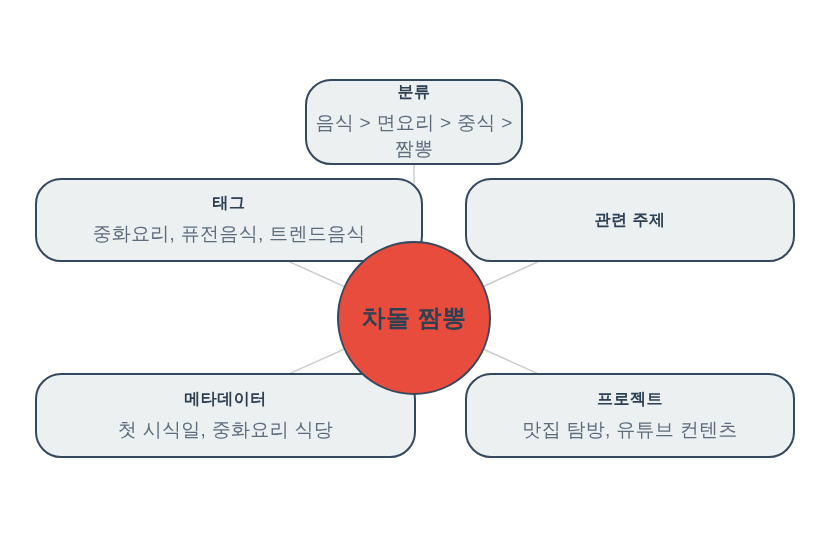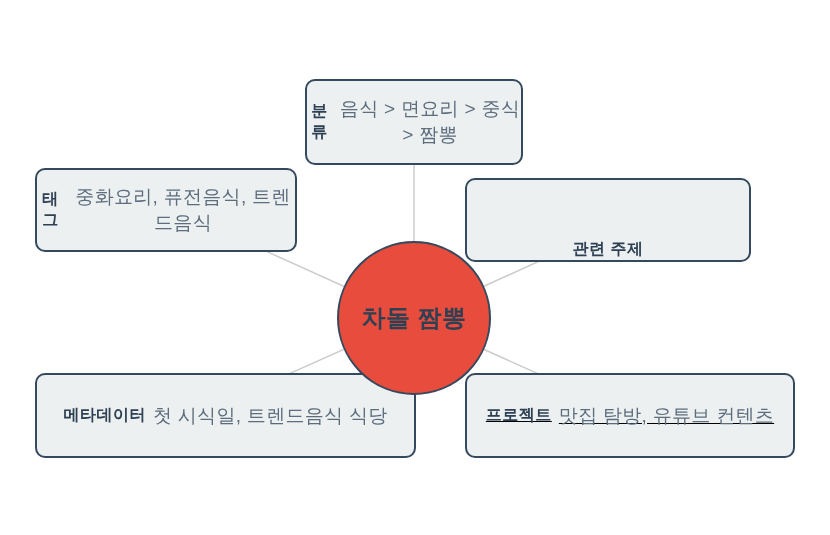--- a/index.html
+++ b/index.html
@@ -22,44 +22,44 @@
   }
   svg.connectors line {
     stroke: var(--line, #cccccc);
     stroke-width: 1.5;
   }
   .node {
     position: absolute;
     box-sizing: border-box;
     background: var(--box-fill, #ecf0f1);
     border: 2px solid var(--box-border, #34495e);
-    border-radius: 10px;
+    border-radius: 26px;
     display: flex;
-    flex-direction: row;
+    flex-direction: column;
     align-items: center;
     justify-content: center;
     gap: 7px;
     text-align: center;
   }
   .node .title {
     font-size: 16px;
     font-weight: bold;
     color: var(--title, #2e4053);
     letter-spacing: 0.5px;
   }
   .node .subtitle {
     font-size: 19px;
     color: var(--subtitle, #5d6d7e);
     letter-spacing: 0.3px;
   }
   .node-top    { left: 305px; top: 79px;  width: 218px; height: 86px; }
-  .node-left   { left: 35px;  top: 168px; width: 262px; height: 84px; }
-  .node-right  { left: 465px; top: 178px; width: 286px; height: 84px; align-items: flex-end; }
+  .node-left   { left: 35px;  top: 178px; width: 388px; height: 84px; }
+  .node-right  { left: 465px; top: 178px; width: 330px; height: 84px; }
   .node-bl     { left: 35px;  top: 373px; width: 381px; height: 85px; }
-  .node-br     { left: 465px; top: 373px; width: 330px; height: 85px; text-decoration: underline; }
+  .node-br     { left: 465px; top: 373px; width: 330px; height: 85px; }
   .center-circle {
     position: absolute;
     box-sizing: border-box;
     left: 337px; top: 241px;
     width: 154px; height: 154px;
     border-radius: 50%;
     background: var(--center-fill, #e74c3c);
     border: 2.5px solid var(--box-border, #34495e);
     display: flex;
     align-items: center;
@@ -95,21 +95,21 @@
     <div class="title">태그</div>
     <div class="subtitle">중화요리, 퓨전음식, 트렌드음식</div>
   </div>
 
   <div class="node node-right">
     <div class="title">관련 주제</div>
   </div>
 
   <div class="node node-bl">
     <div class="title">메타데이터</div>
-    <div class="subtitle">첫 시식일, 트렌드음식 식당</div>
+    <div class="subtitle">첫 시식일, 중화요리 식당</div>
   </div>
 
   <div class="node node-br">
     <div class="title">프로젝트</div>
     <div class="subtitle">맛집 탐방, 유튜브 컨텐츠</div>
   </div>
 
   <div class="center-circle">
     <div class="center-label">차돌 짬뽕</div>
   </div>

